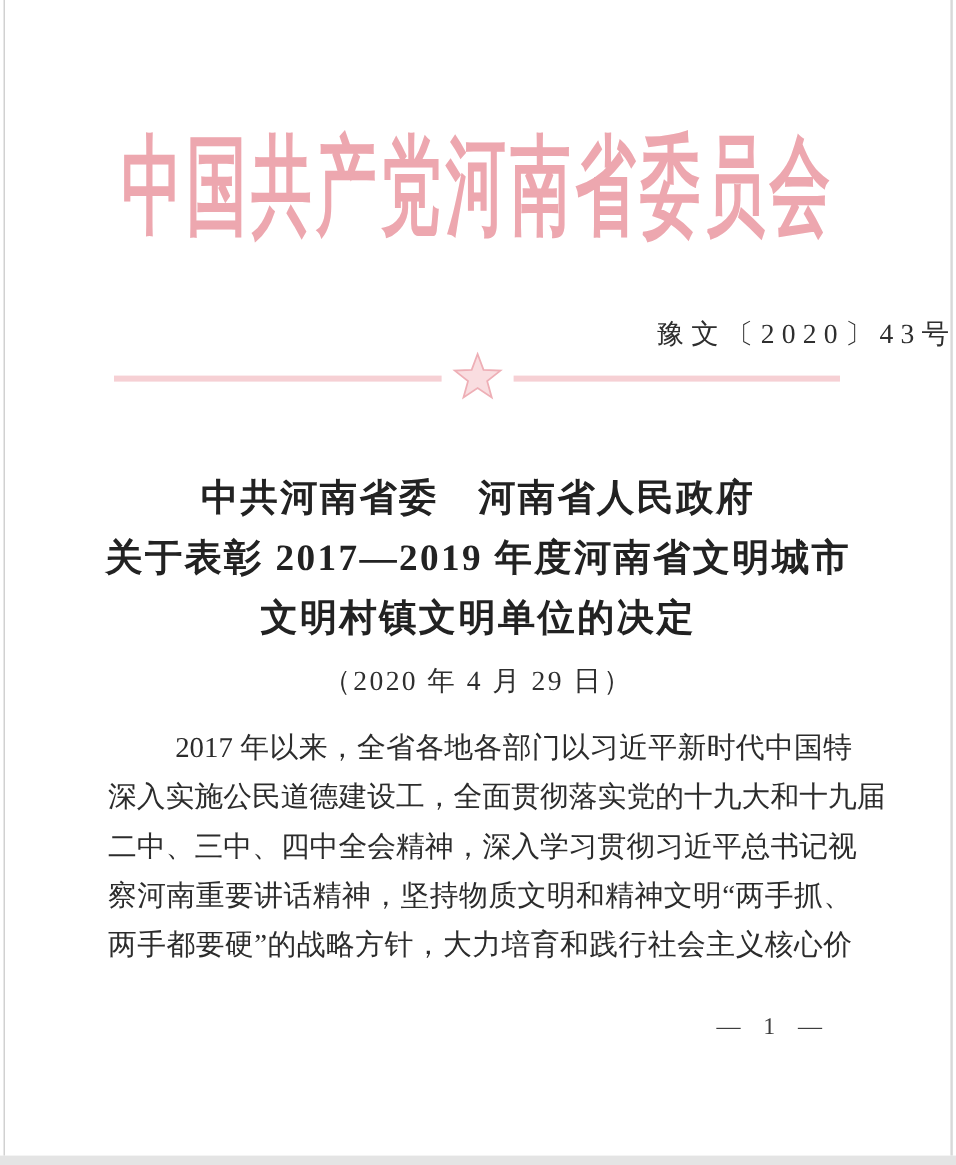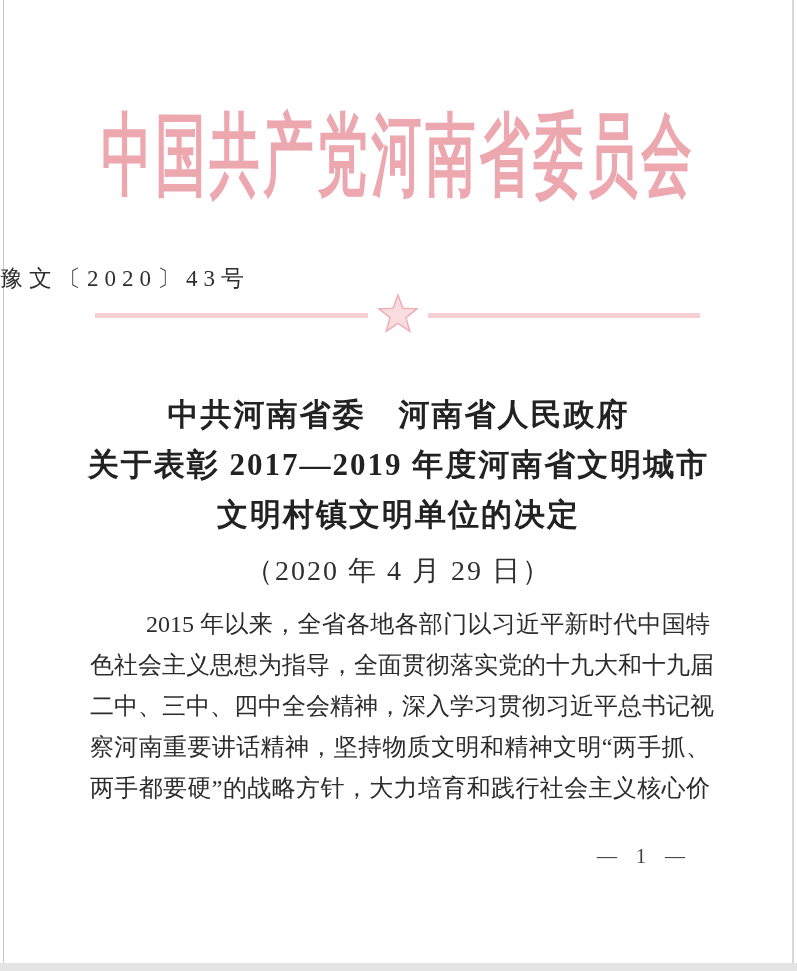--- a/index.html
+++ b/index.html
@@ -26,21 +26,21 @@
     letter-spacing: 4px;
     transform: scaleY(1.8);
     transform-origin: center;
     text-shadow: 0 0 1px rgba(255,255,255,0.55);
     white-space: nowrap;
   }
 
   
   .docnum {
     position: absolute; top: 263px; left: 0; right: 0;
-    text-align: left;
+    text-align: right;
     font-size: 23px; letter-spacing: 6px;
     color: #2f2f2f;
   }
 
   
   .rule {
     position: absolute; top: 293px; left: 95px; width: 605px; height: 44px;
     display: flex; align-items: center;
   }
   .rule-line { flex: 1; height: 5px; background: #f4c8cc; opacity: 0.85; }
@@ -53,21 +53,21 @@
     font-size: 31px; font-weight: bold;
     color: #222222;
     line-height: 50px;
     letter-spacing: 2px;
   }
 
   
   .date {
     position: absolute; top: 552px; left: 0; right: 0;
     text-align: center;
-    font-size: 28px; color: #2f2f2f; letter-spacing: 2px;
+    font-size: 23px; color: #2f2f2f; letter-spacing: 2px;
   }
 
   
   .bodytext {
     position: absolute; top: 604px; left: 90px; width: 620px;
     font-size: 24px; line-height: 41px;
     color: #2c2c2c;
   }
   .bl {
     text-align: justify;
@@ -107,22 +107,22 @@
 
   <div class="title">
     <div>中共河南省委　河南省人民政府</div>
     <div>关于表彰 2017—2019 年度河南省文明城市</div>
     <div>文明村镇文明单位的决定</div>
   </div>
 
   <div class="date">（2020 年 4 月 29 日）</div>
 
   <div class="bodytext">
-    <div class="bl first">2015 年以来，全省各地各部门以习近平新时代中国特</div>
-    <div class="bl">色社会主义思想为指导，全面贯彻落实党的十九大和十九届</div>
+    <div class="bl first">2017 年以来，全省各地各部门以习近平新时代中国特</div>
+    <div class="bl">深入实施公民道德建设工，全面贯彻落实党的十九大和十九届</div>
     <div class="bl">二中、三中、四中全会精神，深入学习贯彻习近平总书记视</div>
     <div class="bl">察河南重要讲话精神，坚持物质文明和精神文明“两手抓、</div>
     <div class="bl">两手都要硬”的战略方针，大力培育和践行社会主义核心价</div>
   </div>
 
   <div class="pagenum">— 1 —</div>
 
 </div>
 
 </body></html>

